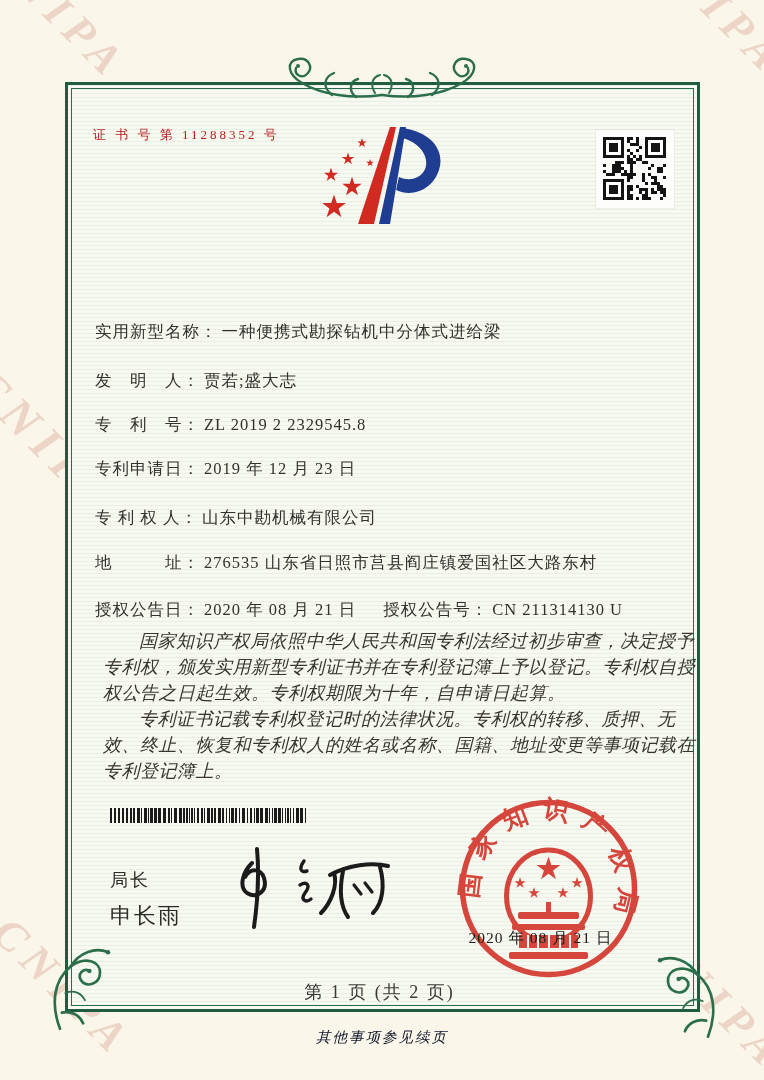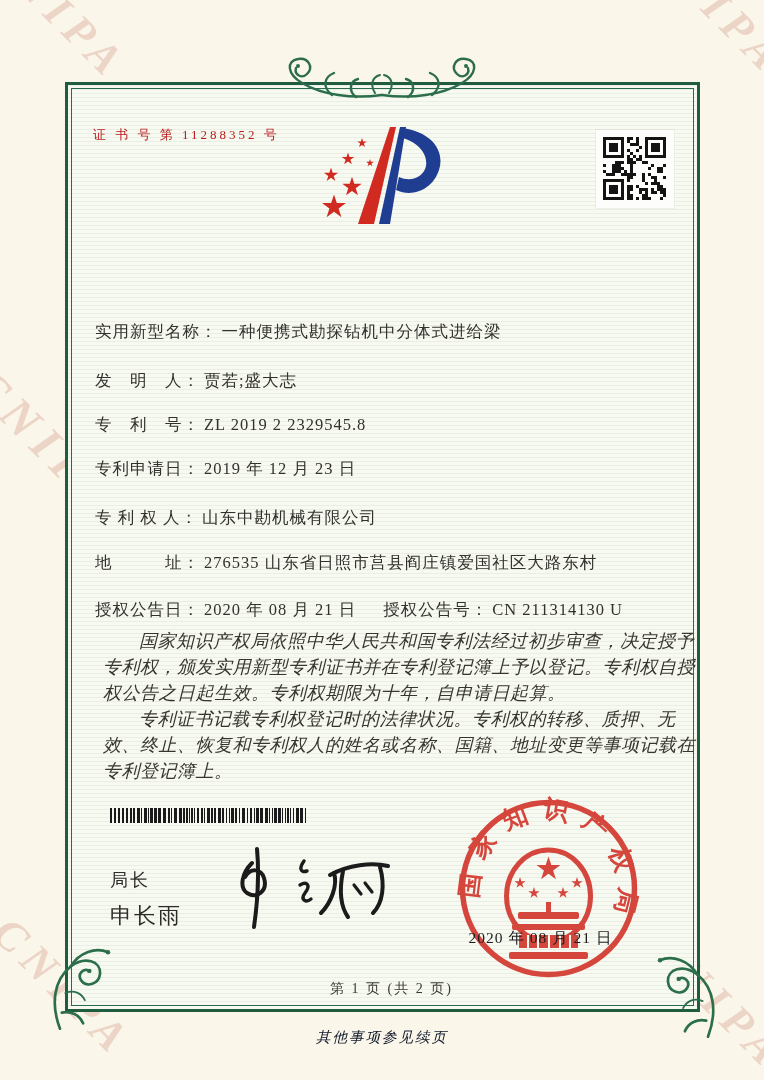--- a/index.html
+++ b/index.html
@@ -63,21 +63,21 @@
   .signer-title{position:absolute;left:110px;top:868px;font-size:18px;letter-spacing:2px;}
   .signer-name{position:absolute;left:110px;top:901px;font-size:22px;letter-spacing:2px;}
   .sig{position:absolute;left:212px;top:841px;}
   
   .seal{position:absolute;left:456px;top:796px;width:185px;height:185px;opacity:0.92;}
   .seal-date{
     position:absolute;left:448px;top:928px;width:185px;text-align:center;
     font-size:15.5px;color:#1c1c1c;letter-spacing:1px;
   }
   
-  .page-num{position:absolute;left:65px;top:980px;width:629px;text-align:center;font-size:14px;letter-spacing:2px;color:#3a3834;padding-left:12px;}
+  .page-num{position:absolute;left:65px;top:980px;width:629px;text-align:center;font-size:18px;letter-spacing:2px;color:#3a3834;}
   .cont-note{position:absolute;left:0;top:1028px;width:764px;text-align:center;font-size:14.5px;font-style:italic;letter-spacing:2px;color:#0f172a;}
   .orn{position:absolute;pointer-events:none;}
 </style>
 </head>
 <body>
 
 <svg width="0" height="0" style="position:absolute" aria-hidden="true">
   <defs>
     <polygon id="star" points="0,-12 2.69,-3.71 11.41,-3.71 4.36,1.42 7.05,9.71 0,4.58 -7.05,9.71 -4.36,1.42 -11.41,-3.71 -2.69,-3.71"></polygon>
     <g id="flourish" fill="none" stroke="#2c6e4a" stroke-width="3" stroke-linecap="round">

